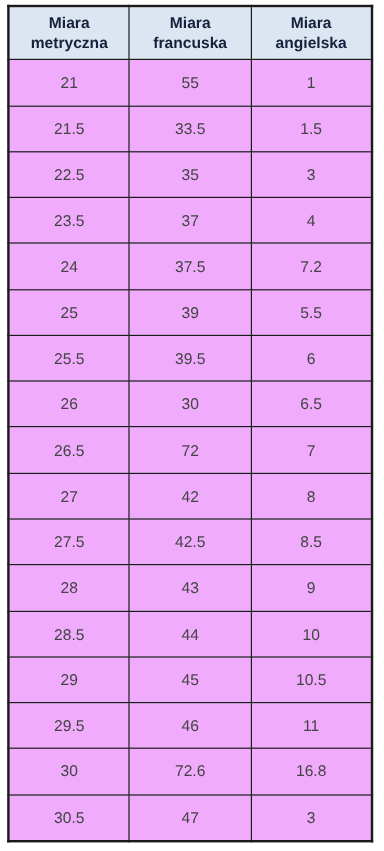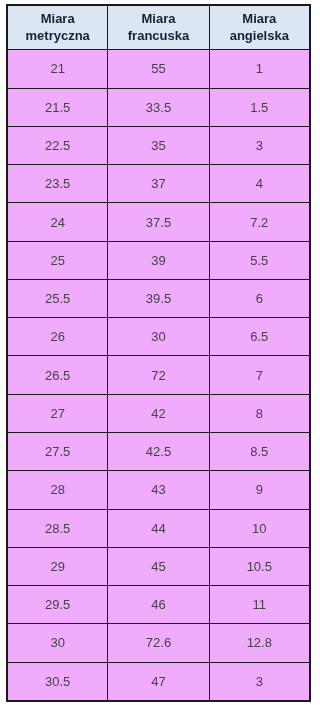--- a/index.html
+++ b/index.html
@@ -146,21 +146,21 @@
           <td>10.5</td>
         </tr>
         <tr>
           <td>29.5</td>
           <td>46</td>
           <td>11</td>
         </tr>
         <tr>
           <td>30</td>
           <td>72.6</td>
-          <td>12.8</td>
+          <td>16.8</td>
         </tr>
         <tr>
           <td>30.5</td>
           <td>47</td>
           <td>3</td>
         </tr>
       </tbody>
   </table>
 </div>
 

